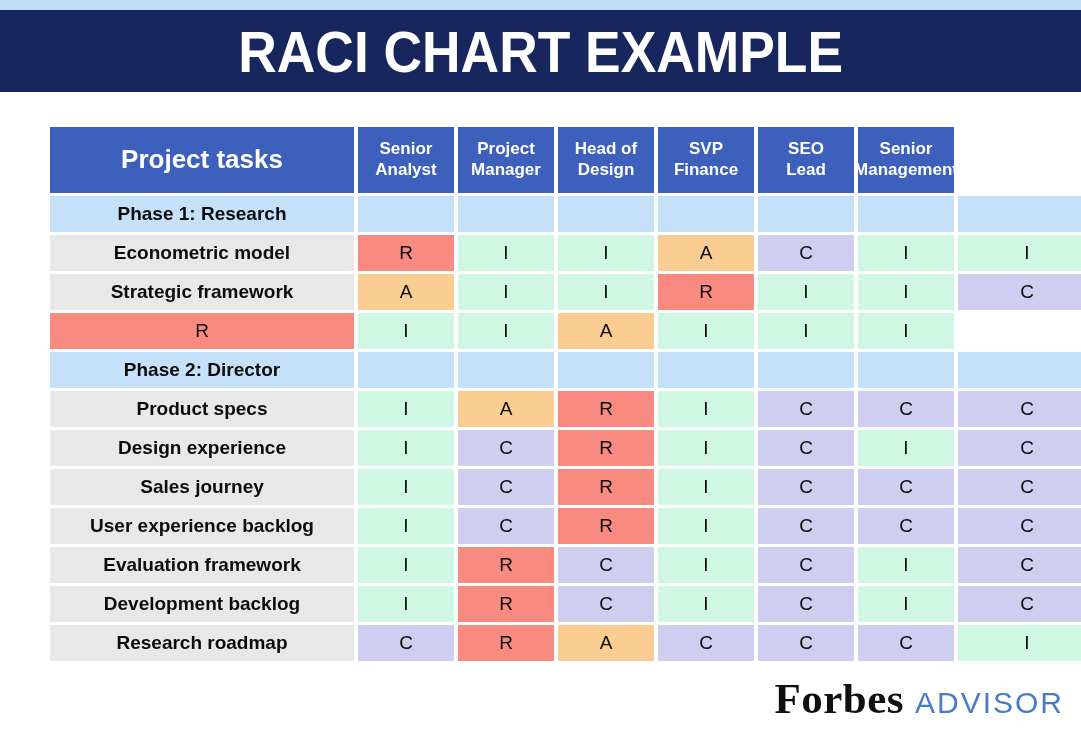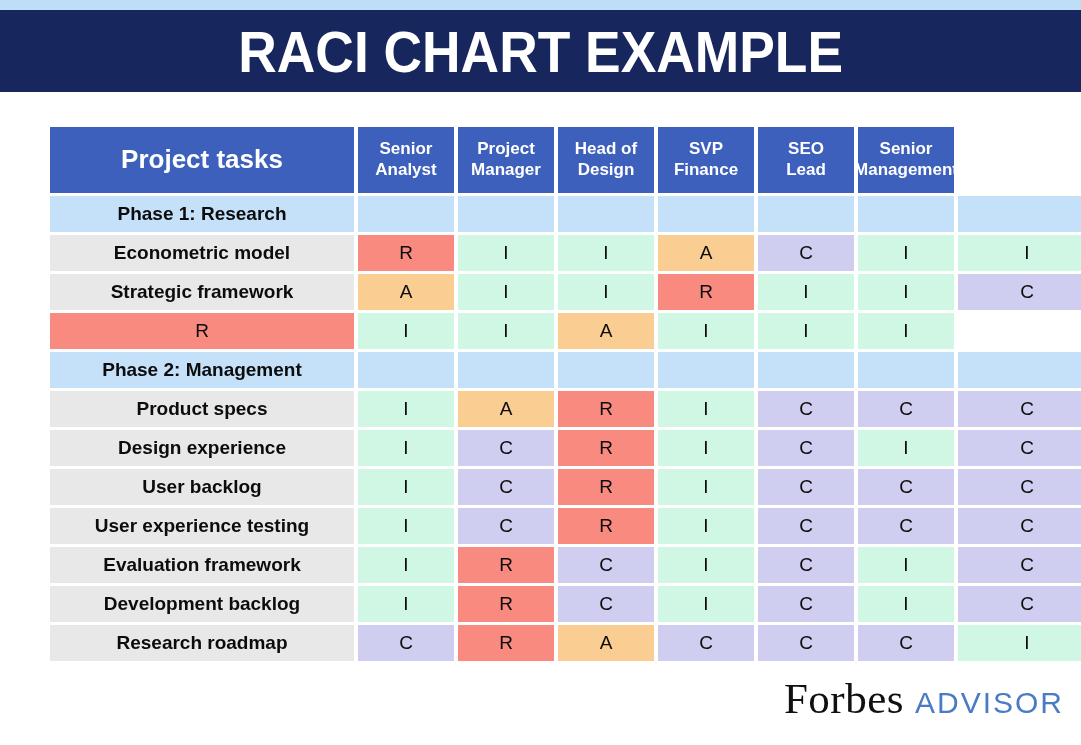--- a/index.html
+++ b/index.html
@@ -40,21 +40,21 @@
   .body-row .cell { height: 36px; font-size: 19px; color: #0c0c0c; }
   .body-row .label-cell { font-weight: 600; }
   .body-row.phase .cell { background: var(--phase-blue, #C5E1F9); }
   .body-row.task .label-cell { background: var(--task-gray, #E8E8E8); }
   .mark-cell { font-weight: 500; font-size: 20px; }
   .footer {
     margin-top: 13px; width: 1046px; margin-left: 18px;
     display: flex; justify-content: flex-end; align-items: baseline; gap: 11px;
   }
   .forbes {
-    font-family: "Liberation Serif", serif; font-weight: normal;
+    font-family: "Liberation Serif", serif; font-weight: bold;
     font-size: 43px; color: #101010; letter-spacing: 0.5px;
   }
   .advisor {
     font-size: 30px; color: var(--advisor-blue, #4A7BC5);
     letter-spacing: 2px; font-weight: 500;
   }
 </style>
 </head>
 <body>
 
@@ -119,21 +119,21 @@
     <div class="cell mark-cell" style="background: rgb(249, 138, 128);">R</div>
     <div class="cell mark-cell" style="background: rgb(207, 247, 227);">I</div>
     <div class="cell mark-cell" style="background: rgb(207, 247, 227);">I</div>
     <div class="cell mark-cell" style="background: rgb(250, 205, 146);">A</div>
     <div class="cell mark-cell" style="background: rgb(207, 247, 227);">I</div>
     <div class="cell mark-cell" style="background: rgb(207, 247, 227);">I</div>
     <div class="cell mark-cell" style="background: rgb(207, 247, 227);">I</div>
   </div>
 
   <div class="grid-row body-row phase">
-    <div class="cell label-cell">Phase 2: Management</div>
+    <div class="cell label-cell">Phase 2: Director</div>
     <div class="cell"></div>
     <div class="cell"></div>
     <div class="cell"></div>
     <div class="cell"></div>
     <div class="cell"></div>
     <div class="cell"></div>
     <div class="cell"></div>
   </div>
 
   <div class="grid-row body-row task">
@@ -152,32 +152,32 @@
     <div class="cell mark-cell" style="background: rgb(207, 247, 227);">I</div>
     <div class="cell mark-cell" style="background: rgb(208, 206, 240);">C</div>
     <div class="cell mark-cell" style="background: rgb(249, 138, 128);">R</div>
     <div class="cell mark-cell" style="background: rgb(207, 247, 227);">I</div>
     <div class="cell mark-cell" style="background: rgb(208, 206, 240);">C</div>
     <div class="cell mark-cell" style="background: rgb(207, 247, 227);">I</div>
     <div class="cell mark-cell" style="background: rgb(208, 206, 240);">C</div>
   </div>
 
   <div class="grid-row body-row task">
-    <div class="cell label-cell">User backlog</div>
-    <div class="cell mark-cell" style="background: rgb(207, 247, 227);">I</div>
-    <div class="cell mark-cell" style="background: rgb(208, 206, 240);">C</div>
-    <div class="cell mark-cell" style="background: rgb(249, 138, 128);">R</div>
-    <div class="cell mark-cell" style="background: rgb(207, 247, 227);">I</div>
-    <div class="cell mark-cell" style="background: rgb(208, 206, 240);">C</div>
-    <div class="cell mark-cell" style="background: rgb(208, 206, 240);">C</div>
-    <div class="cell mark-cell" style="background: rgb(208, 206, 240);">C</div>
-  </div>
-
-  <div class="grid-row body-row task">
-    <div class="cell label-cell">User experience testing</div>
+    <div class="cell label-cell">Sales journey</div>
+    <div class="cell mark-cell" style="background: rgb(207, 247, 227);">I</div>
+    <div class="cell mark-cell" style="background: rgb(208, 206, 240);">C</div>
+    <div class="cell mark-cell" style="background: rgb(249, 138, 128);">R</div>
+    <div class="cell mark-cell" style="background: rgb(207, 247, 227);">I</div>
+    <div class="cell mark-cell" style="background: rgb(208, 206, 240);">C</div>
+    <div class="cell mark-cell" style="background: rgb(208, 206, 240);">C</div>
+    <div class="cell mark-cell" style="background: rgb(208, 206, 240);">C</div>
+  </div>
+
+  <div class="grid-row body-row task">
+    <div class="cell label-cell">User experience backlog</div>
     <div class="cell mark-cell" style="background: rgb(207, 247, 227);">I</div>
     <div class="cell mark-cell" style="background: rgb(208, 206, 240);">C</div>
     <div class="cell mark-cell" style="background: rgb(249, 138, 128);">R</div>
     <div class="cell mark-cell" style="background: rgb(207, 247, 227);">I</div>
     <div class="cell mark-cell" style="background: rgb(208, 206, 240);">C</div>
     <div class="cell mark-cell" style="background: rgb(208, 206, 240);">C</div>
     <div class="cell mark-cell" style="background: rgb(208, 206, 240);">C</div>
   </div>
 
   <div class="grid-row body-row task">

